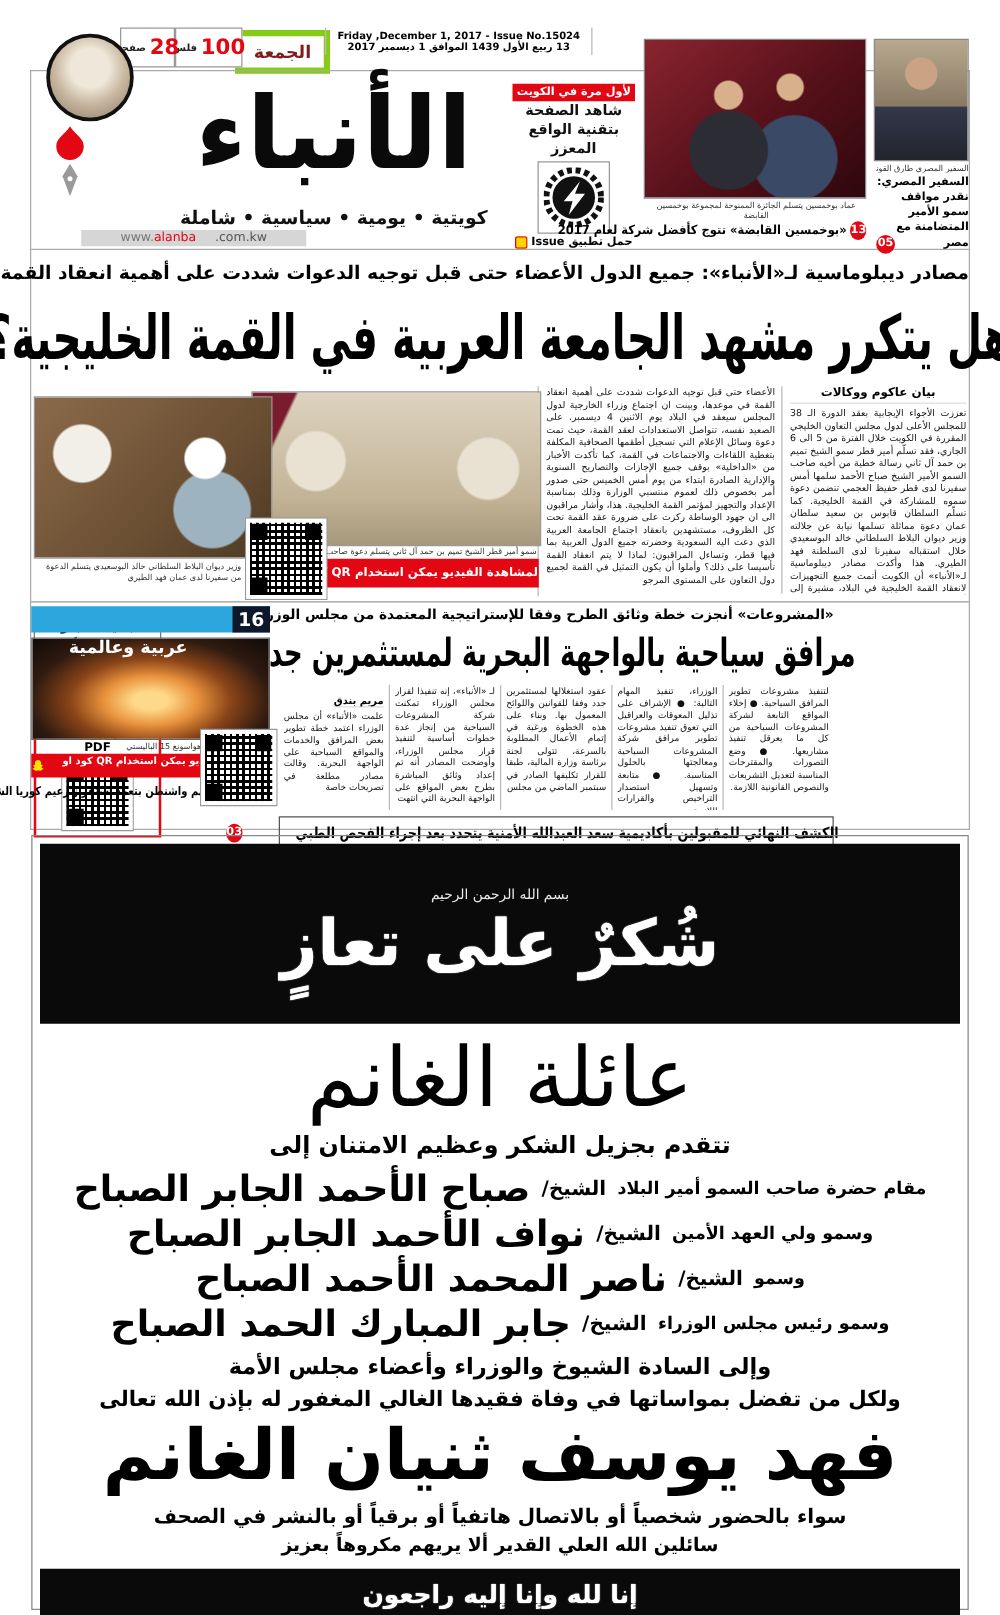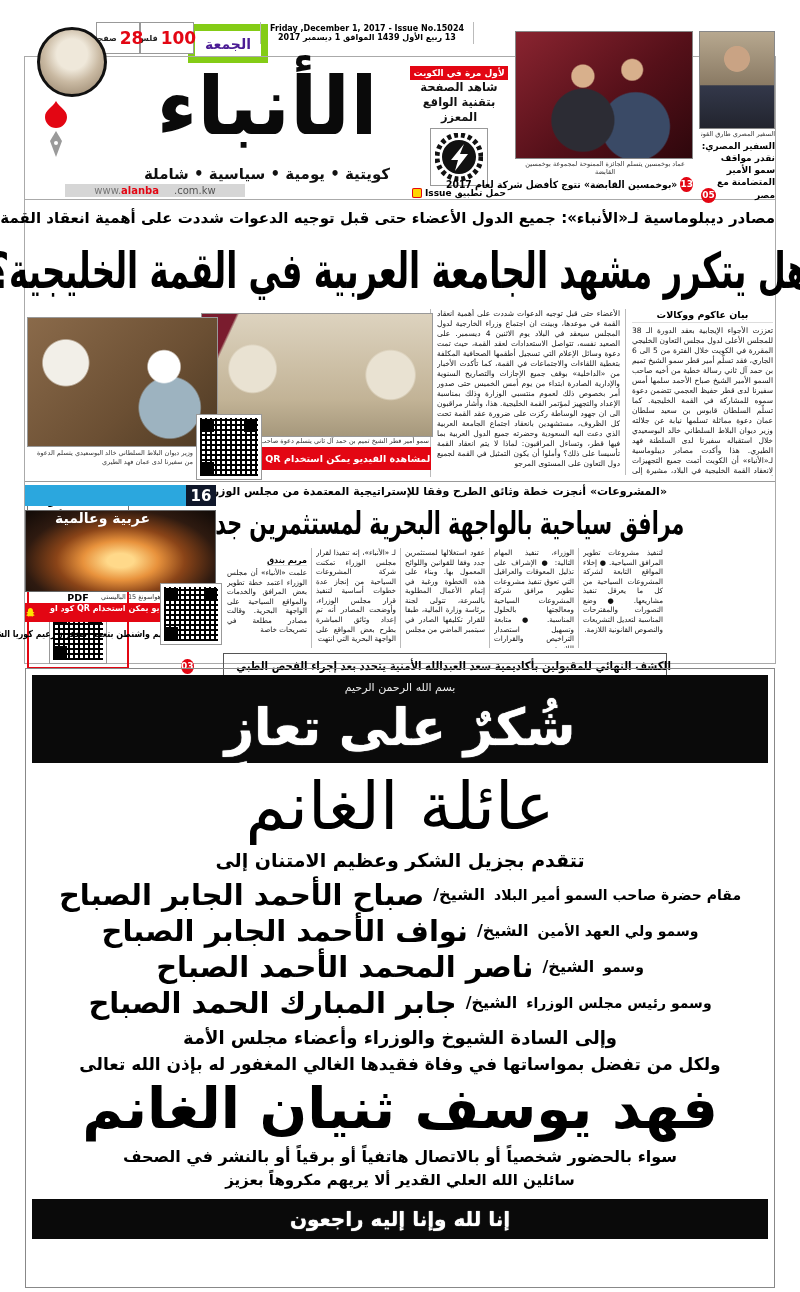--- a/index.html
+++ b/index.html
@@ -1,22 +1,22 @@
 <!DOCTYPE html>
 <html lang="ar" dir="rtl"><head>
 <meta charset="utf-8">
 <style>
   html,body{margin:0;padding:0;background:#9a9a9a;}
   .page{position:relative;width:800px;height:1292px;margin:0 auto;background:#fff;
         font-family:"DejaVu Sans",sans-serif;overflow:hidden;direction:rtl;}
   .abs{position:absolute;}
 
   
-  .day-box{left:188px;top:24px;width:66px;height:25px;border:7px solid #84cc16;
-           color:#4c1d95;font-weight:bold;font-size:14px;display:flex;align-items:center;justify-content:center;}
+  .day-box{left:188px;top:24px;width:66px;height:25px;border:5px solid #84cc16;
+           color:#7f1d1d;font-weight:bold;font-size:14px;display:flex;align-items:center;justify-content:center;}
   .date-block{left:260px;top:22px;width:200px;border-right:1px solid #bbb;border-left:1px solid #bbb;
               padding:2px 6px;text-align:center;}
   .date-en{font-size:8px;font-weight:bold;direction:ltr;}
   .date-ar{font-size:8px;font-weight:bold;}
   .price-box{top:22px;height:30px;border:1px solid #999;display:flex;align-items:center;justify-content:center;gap:3px;background:#fff;}
   .price-100{left:140px;width:52px;}
   .price-28{left:96px;width:42px;}
   .price-num{color:#e30613;font-weight:bold;font-size:17px;line-height:1;}
   .price-unit{font-size:8px;font-weight:bold;color:#222;}
 
@@ -28,21 +28,21 @@
                  background:radial-gradient(circle at 50% 38%,#efe8da 0 30%,#c9b9a2 55%,#8d7a62 100%);}
   .flame-wrap{left:16px;top:44px;}
   .founder-text{left:52px;top:48px;width:56px;font-size:9px;font-weight:bold;line-height:1.45;color:#111;
                 border-right:1px solid #ccc;padding-right:5px;}
 
   .logo{left:92px;top:-6px;width:300px;text-align:center;font-size:80px;font-weight:bold;color:#0a0a0a;
         line-height:112px;letter-spacing:-2px;}
   .tagline{left:92px;top:108px;width:300px;text-align:center;font-size:15px;font-weight:bold;color:#111;}
   .site-bar{left:40px;top:127px;width:180px;height:13px;background:#d6d6d6;display:flex;align-items:center;
             justify-content:center;direction:ltr;font-size:10px;color:#777;}
-  .site-bar .name{color:#e30613;font-weight:bold;}
+  .site-bar .name{color:#e30613;font-weight:normal;}
   .site-bar .tld{color:#555;margin-left:15px;}
 
   .ar-promo{left:382px;top:4px;width:104px;text-align:center;}
   .ar-badge{background:#e30613;color:#fff;font-size:9px;font-weight:bold;padding:2px 3px;display:inline-block;}
   .ar-line{font-size:11.5px;font-weight:bold;color:#111;line-height:1.3;}
   .zappar-box{width:56px;height:56px;border:1px solid #999;margin:3px auto 2px auto;display:flex;align-items:center;justify-content:center;background:#fff;}
   .zappar-label{font-size:9px;font-weight:bold;display:flex;align-items:center;justify-content:center;gap:3px;direction:rtl;}
   .zap-mini{width:10px;height:10px;background:#ffd400;border-radius:2px;display:inline-block;
             box-shadow:inset 0 0 0 1px #e30613;}
 
@@ -126,21 +126,21 @@
              display:flex;align-items:center;justify-content:center;}
   .world-photo{margin-top:4px;height:80px;border:1px solid #666;
      background:radial-gradient(ellipse at 50% 62%,#ffd98a 0 10%,#e8923c 28%,#8a4418 48%,#2e1a10 72%,#100a07);}
   .world-caption{font-size:6.5px;color:#333;text-align:right;margin-top:1px;white-space:nowrap;overflow:hidden;}
   .world-video{height:19px;font-size:8px;margin-top:2px;}
   .world-qr{position:absolute;left:136px;top:102px;width:54px;height:54px;z-index:5;}
   .world-head{font-size:9.5px;font-weight:bold;text-align:center;margin-top:6px;white-space:nowrap;transform:scaleX(.84);transform-origin:center;}
 
   
   .obit{left:25px;top:668px;width:748px;height:618px;border:1px solid #888;text-align:center;}
-  .obit-banner{margin:6px;height:88px;background:#0a0a0a;color:#fff;display:flex;flex-direction:column;
+  .obit-banner{margin:6px;height:144px;background:#0a0a0a;color:#fff;display:flex;flex-direction:column;
                justify-content:center;}
   .obit-bismillah{font-size:11px;opacity:.92;}
   .obit-title{font-size:51px;font-weight:bold;letter-spacing:2px;margin-top:4px;
               text-shadow:0 0 1px #fff;}
   .obit-family{font-size:66px;font-weight:normal;line-height:1.15;margin-top:2px;letter-spacing:-1px;}
   .obit-intro{font-size:19px;font-weight:bold;margin-top:4px;}
   .obit-rows{margin-top:8px;display:flex;flex-direction:column;gap:4px;}
   .obit-row{display:flex;direction:rtl;justify-content:center;align-items:center;gap:9px;height:32px;}
   .obit-row .t{font-size:14px;font-weight:bold;}
   .obit-row .p{font-size:16px;font-weight:bold;}

